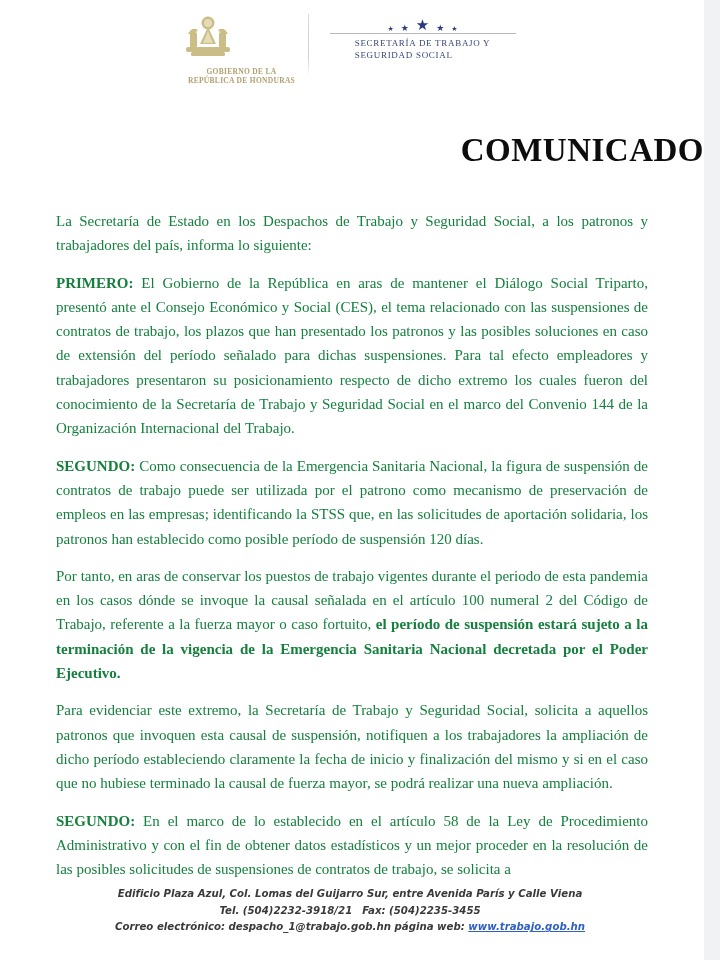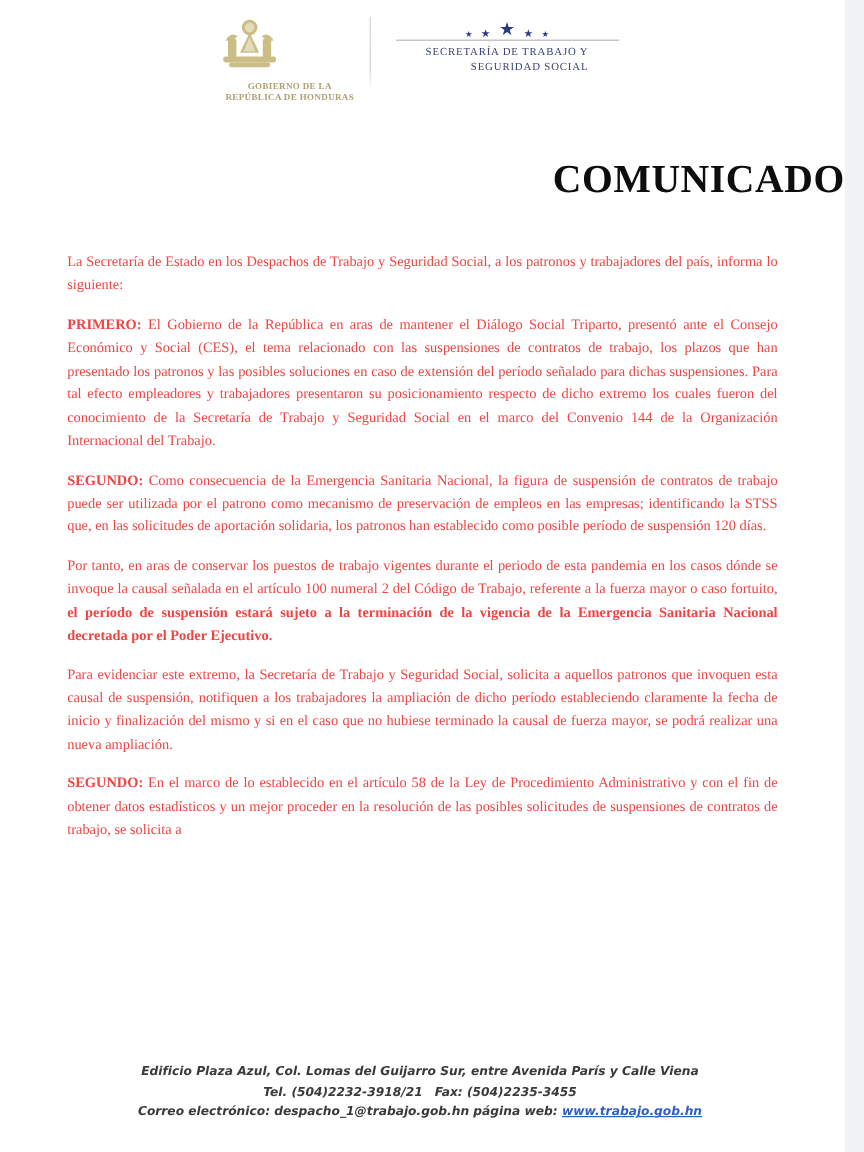--- a/index.html
+++ b/index.html
@@ -109,21 +109,21 @@
     color: #2b3a80;
     line-height: 1;
     padding-bottom: 2px;
   }
   .star-xs { font-size: 7px; }
   .star-sm { font-size: 9px; }
   .star-lg { font-size: 15px; }
 
   .logo-right-text {
     margin-top: 3px;
-    text-align: right;
+    text-align: left;
     font-family: "Liberation Serif", "DejaVu Serif", serif;
     font-size: 9px;
     letter-spacing: 0.7px;
     line-height: 1.3;
     color: #3a4578;
     text-transform: uppercase;
   }
 
   
   .doc-title {
@@ -132,24 +132,24 @@
     font-weight: bold;
     letter-spacing: 0.5px;
     margin: 46px 0 0 0;
     color: #0d0d0d;
     font-family: "Liberation Serif", "DejaVu Serif", serif;
   }
 
   
   .doc-body {
     margin: 40px 56px 0 56px;
-    font-size: 12px;
+    font-size: 15px;
     line-height: 1.62;
     text-align: justify;
-    color: #ef4444;
+    color: #15803d;
   }
   .doc-body p {
     margin: 0 0 13px 0;
   }
   .lead-term { font-weight: bold; }
   .emph { font-weight: bold; }
 
   
   .doc-footer {
     position: absolute;

